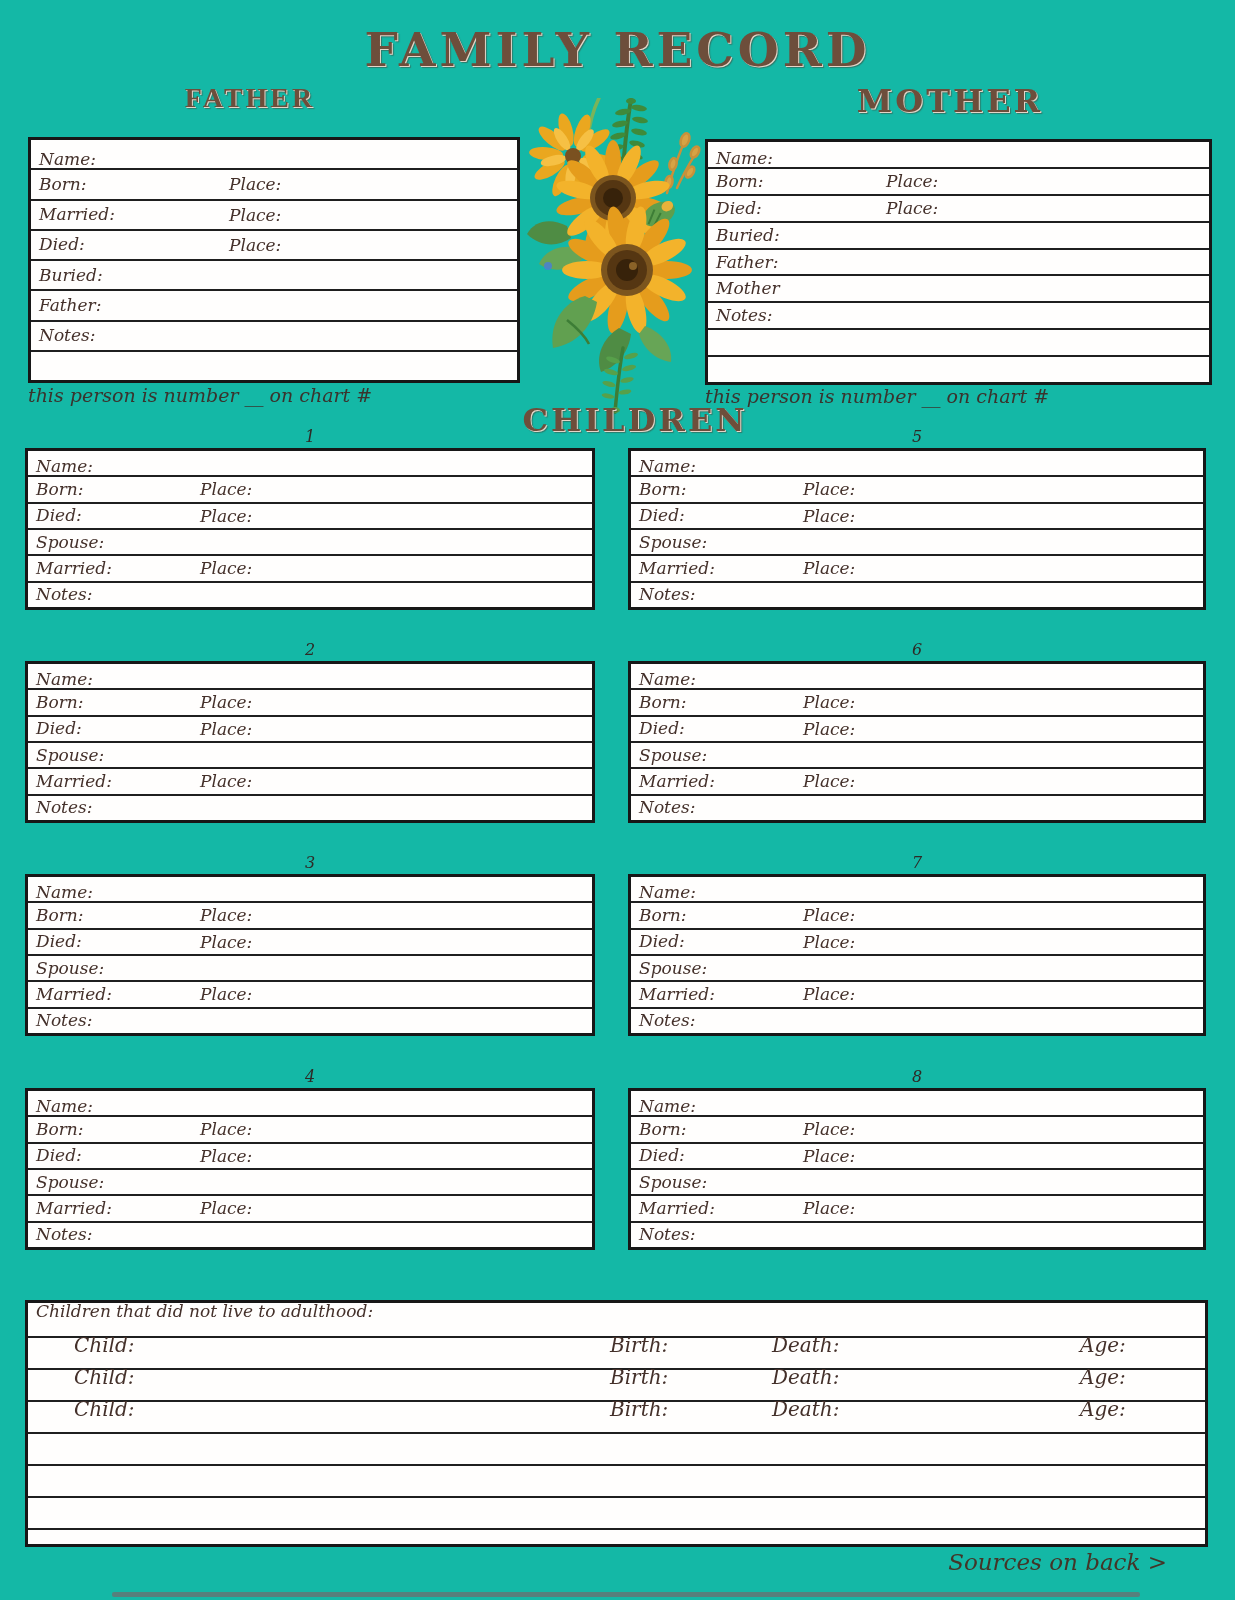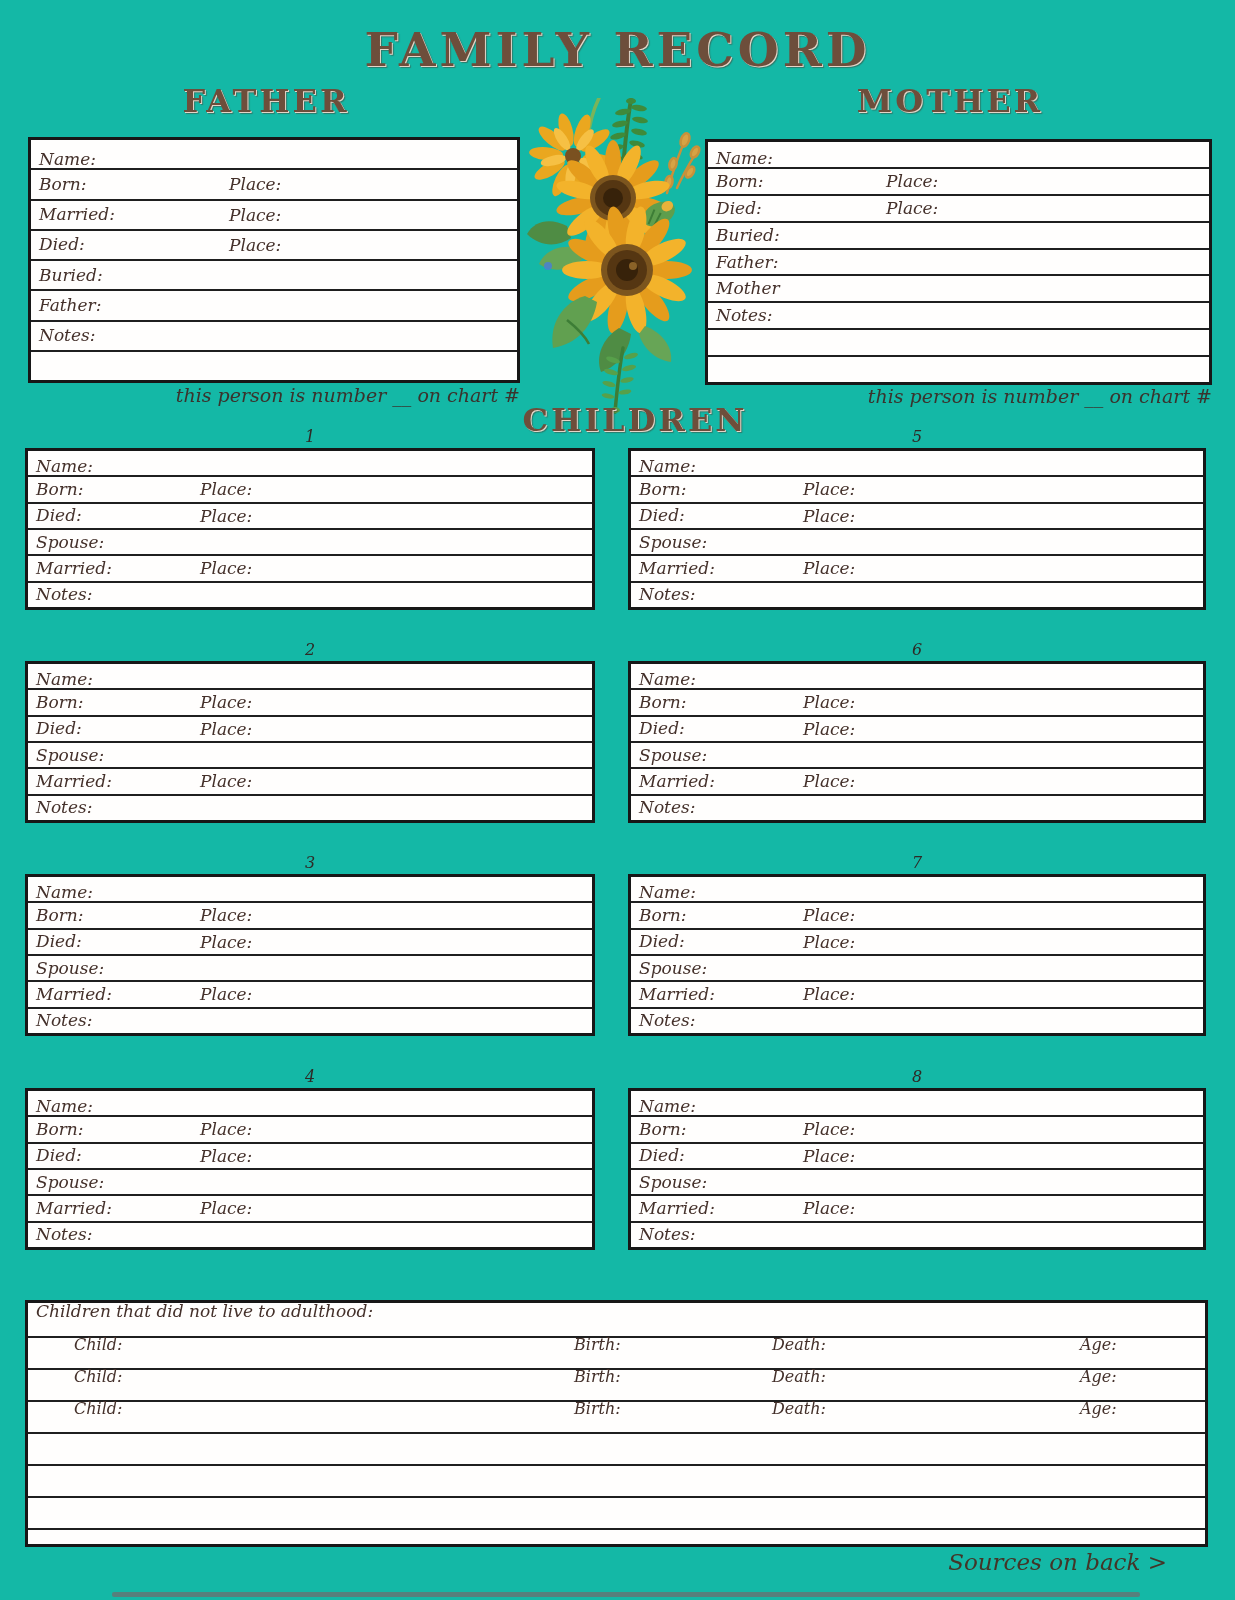--- a/index.html
+++ b/index.html
@@ -10,21 +10,21 @@
   }
   
   .heading{
     position:absolute;text-align:center;
     font-family:"DejaVu Serif",serif;font-weight:bold;
     color:#6d4e3b;letter-spacing:3px;
     text-shadow:1px 1px 0 #e4d5c8, 2px 2px 1px rgba(74,51,38,0.45);
     white-space:nowrap;
   }
   .main-title{top:22px;left:0;width:1235px;font-size:47px;letter-spacing:4px;}
-  .father-h{top:82px;left:92px;width:348px;font-size:32px;}
+  .father-h{top:82px;left:76px;width:348px;font-size:28px;font-family:Liberation Serif, serif;}
   .mother-h{top:82px;left:776px;width:348px;font-size:32px;}
   .children-h{top:401px;left:0;width:1270px;font-size:32px;}
   
   .form-table{
     position:absolute;
     border:3px solid #171717;
     background:#fffefd;
     display:flex;flex-direction:column;
     box-sizing:border-box;
   }
@@ -42,38 +42,38 @@
   }
   .place{position:absolute;top:50%;transform:translateY(-50%);}
   .father-table{left:28px;top:137px;width:492px;height:246px;}
   .father-table .place{left:198px;}
   .mother-table{left:705px;top:139px;width:507px;height:246px;}
   .mother-table .place{left:178px;}
   .child-table{position:absolute;left:0;top:20px;right:0;height:162px;}
   .child-table .place{left:172px;}
   
   .caption{
-    position:absolute;text-align:right;
+    position:absolute;text-align:left;
     font-family:"DejaVu Serif",serif;font-style:italic;
     color:#3a332d;font-size:19px;white-space:nowrap;
   }
   .father-cap{left:28px;top:384px;width:492px;}
   .mother-cap{left:705px;top:385px;width:507px;}
   .child-section{position:absolute;height:182px;}
   .child-number{
     position:absolute;top:0;left:0;right:0;text-align:center;
     font-family:"DejaVu Serif",serif;font-style:italic;
     font-size:16px;color:#2e2a26;line-height:18px;
   }
   
   .deceased-table{left:25px;top:1300px;width:1183px;height:247px;gap:16px;}
-  .deceased-table .lbl{font-size:16px;}
+  .deceased-table .lbl{font-size:20px;}
   .deceased-table .hdr{font-size:17px;}
   .d-child{position:absolute;left:46px;top:50%;transform:translateY(-50%);}
-  .d-birth{position:absolute;left:546px;top:50%;transform:translateY(-50%);}
+  .d-birth{position:absolute;left:582px;top:50%;transform:translateY(-50%);}
   .d-death{position:absolute;left:744px;top:50%;transform:translateY(-50%);}
   .d-age{position:absolute;left:1052px;top:50%;transform:translateY(-50%);}
   
   .sources{
     position:absolute;top:1549px;right:68px;
     font-family:"DejaVu Serif",serif;font-style:italic;
     font-size:23px;color:#433528;white-space:nowrap;
   }
   .scan-line{
     position:absolute;left:112px;top:1592px;width:1028px;height:5px;

